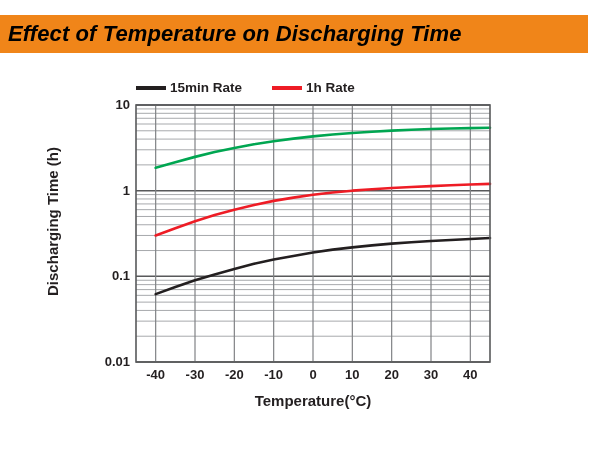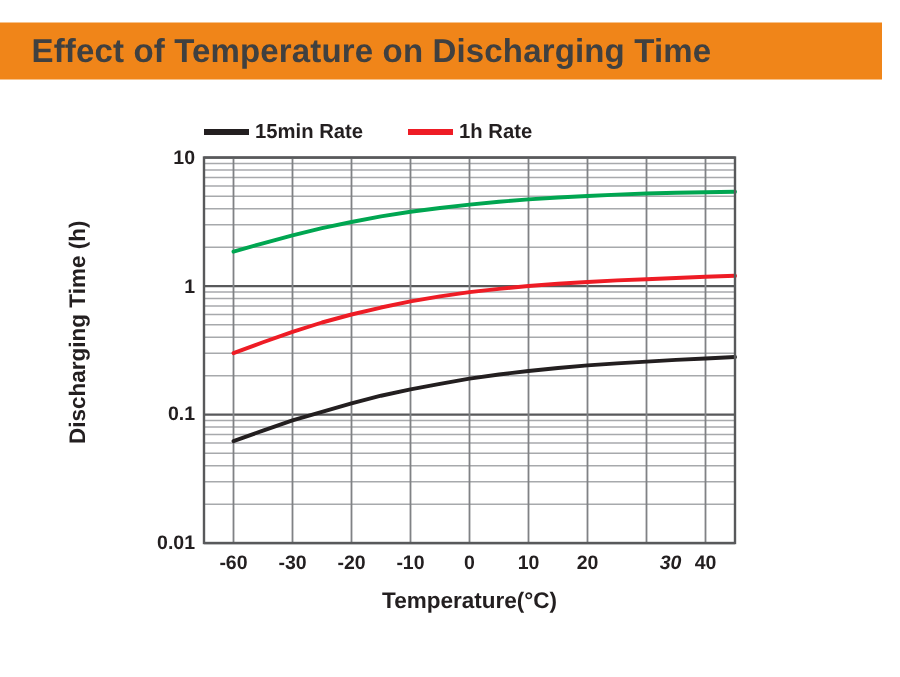--- a/index.html
+++ b/index.html
@@ -11,26 +11,27 @@
     overflow:hidden;
   }
   #title-bar{
     position:absolute;
     left:0;top:15px;
     width:588px;height:38px;
     background:#F08519;
     display:flex;align-items:center;
   }
   #title-text{
-    color:#404040;
+    color:#000000;
     font-size:22px;
     font-weight:bold;
     letter-spacing:0.1px;
-    padding-left:21px;
+    padding-left:8px;
     white-space:nowrap;
+    font-style:italic;
   }
   #chart-area{
     position:absolute;
     left:0;top:53px;
     width:511px;height:398px;
   }
   #legend{
     position:absolute;
     left:136px;top:27px;
     width:360px;height:18px;
@@ -164,27 +165,27 @@
     <rect id="plot-frame" x="136" y="52" width="354" height="257" fill="none" stroke="#58595B" stroke-width="1.6"></rect>
   </svg>
 
   <div id="ytick-labels">
       <div class="ytick-label" style="left: 90px; top: 301px;">0.01</div>
       <div class="ytick-label" style="left: 90px; top: 215.333px;">0.1</div>
       <div class="ytick-label" style="left: 90px; top: 129.667px;">1</div>
       <div class="ytick-label" style="left: 90px; top: 44px;">10</div>
     </div>
   <div id="xtick-labels">
-      <div class="xtick-label" style="left: 135.667px; top: 314px;">-60</div>
+      <div class="xtick-label" style="left: 135.667px; top: 314px;">-40</div>
       <div class="xtick-label" style="left: 175px; top: 314px;">-30</div>
       <div class="xtick-label" style="left: 214.333px; top: 314px;">-20</div>
       <div class="xtick-label" style="left: 253.667px; top: 314px;">-10</div>
       <div class="xtick-label" style="left: 293px; top: 314px;">0</div>
       <div class="xtick-label" style="left: 332.333px; top: 314px;">10</div>
       <div class="xtick-label" style="left: 371.667px; top: 314px;">20</div>
-      <div class="xtick-label" style="left: 427px; top: 314px; font-style: italic;">30</div>
+      <div class="xtick-label" style="left: 411px; top: 314px;">30</div>
       <div class="xtick-label" style="left: 450.333px; top: 314px;">40</div>
     </div>
 
   <div id="ylabel">Discharging Time (h)</div>
   <div id="xlabel">Temperature(°C)</div>
 
 </div>
 
 </body></html>

